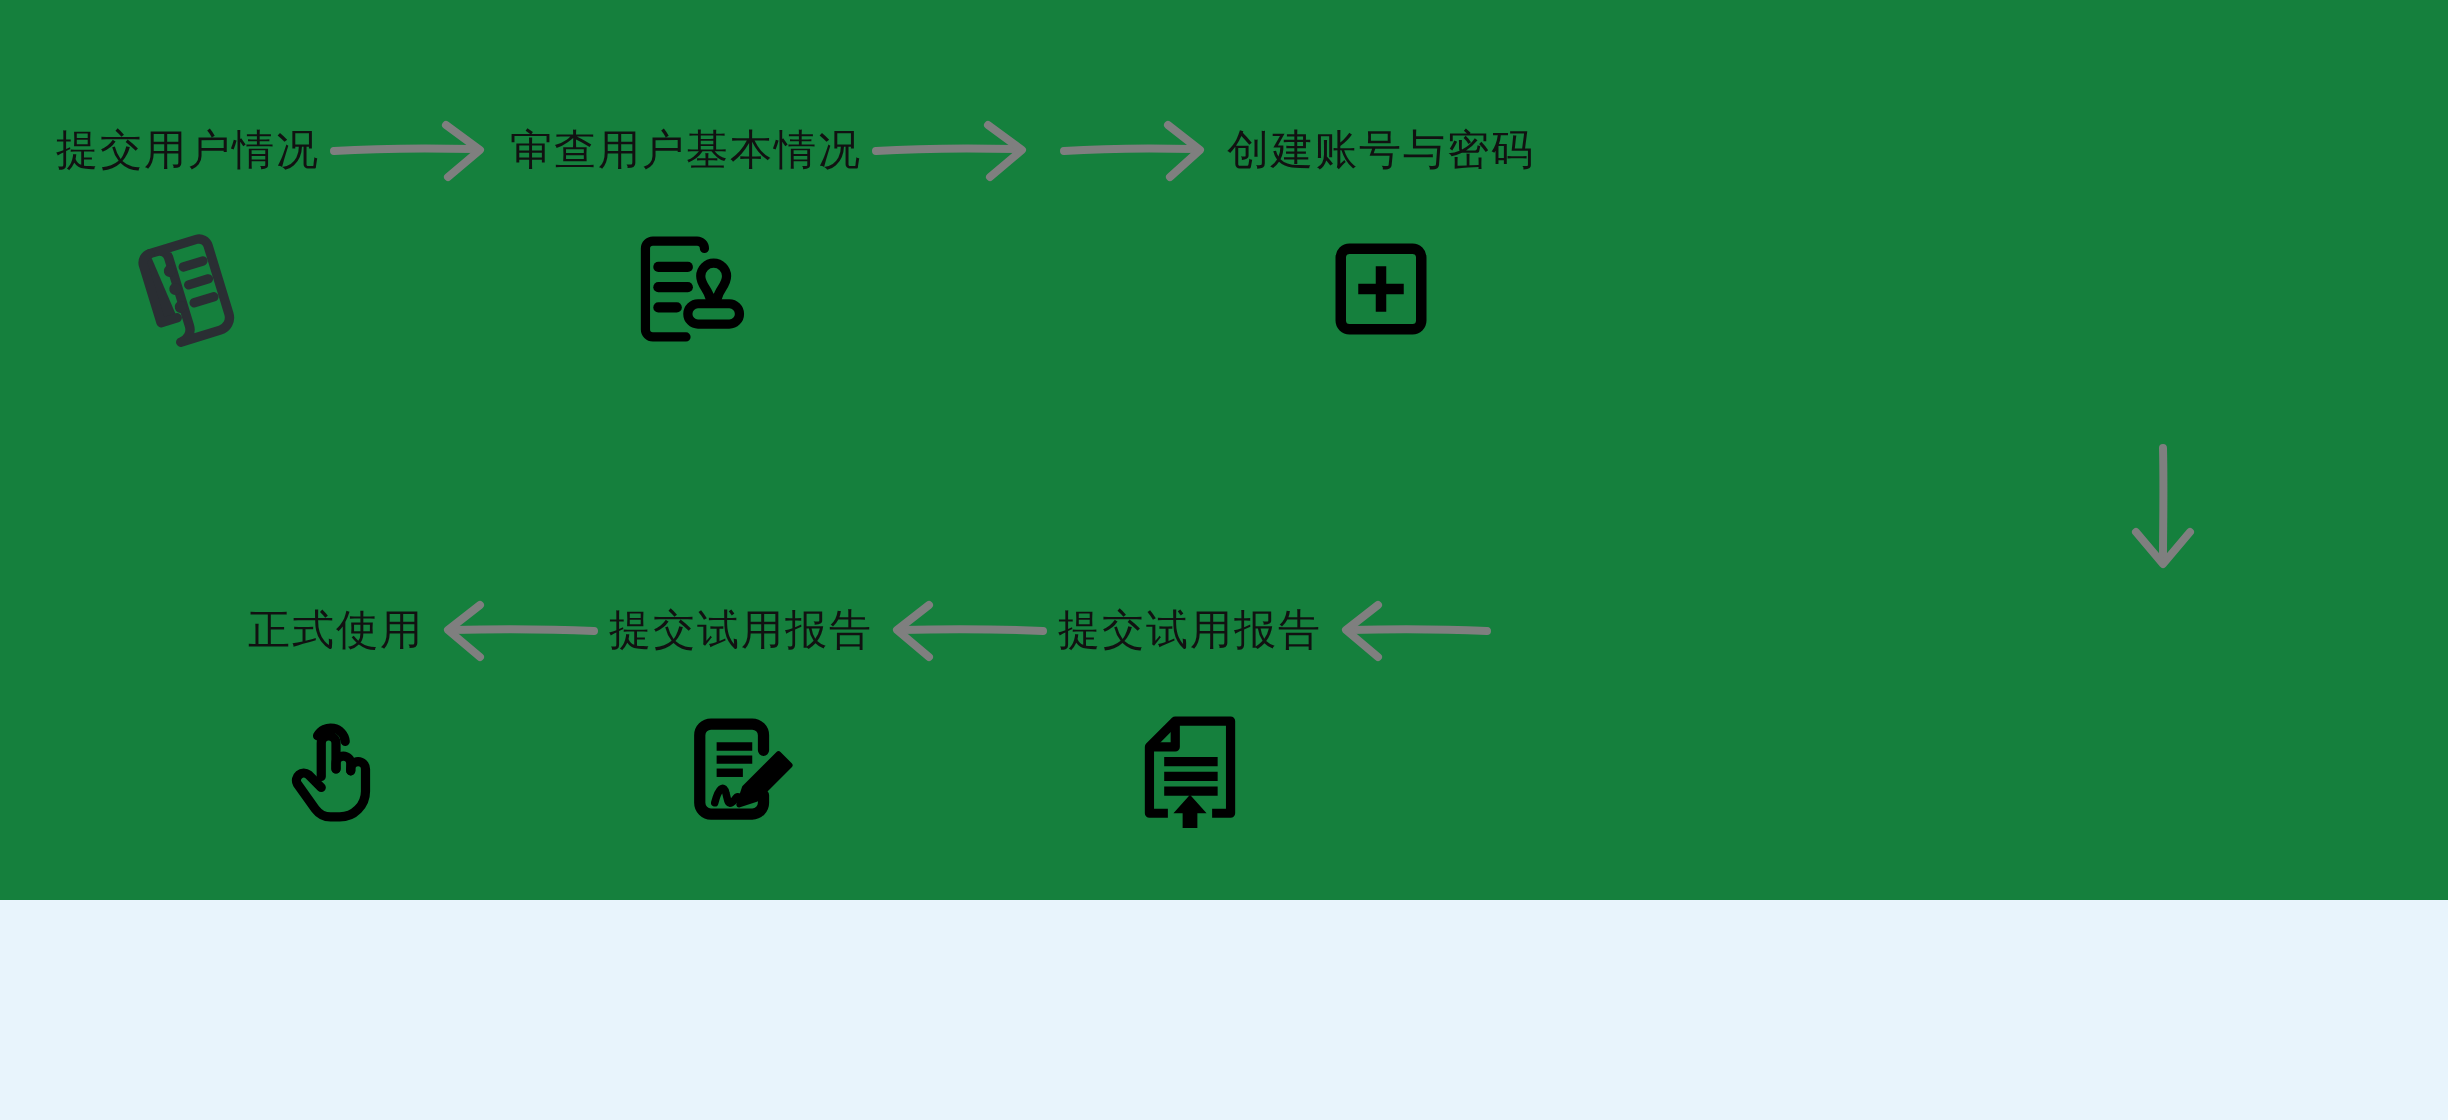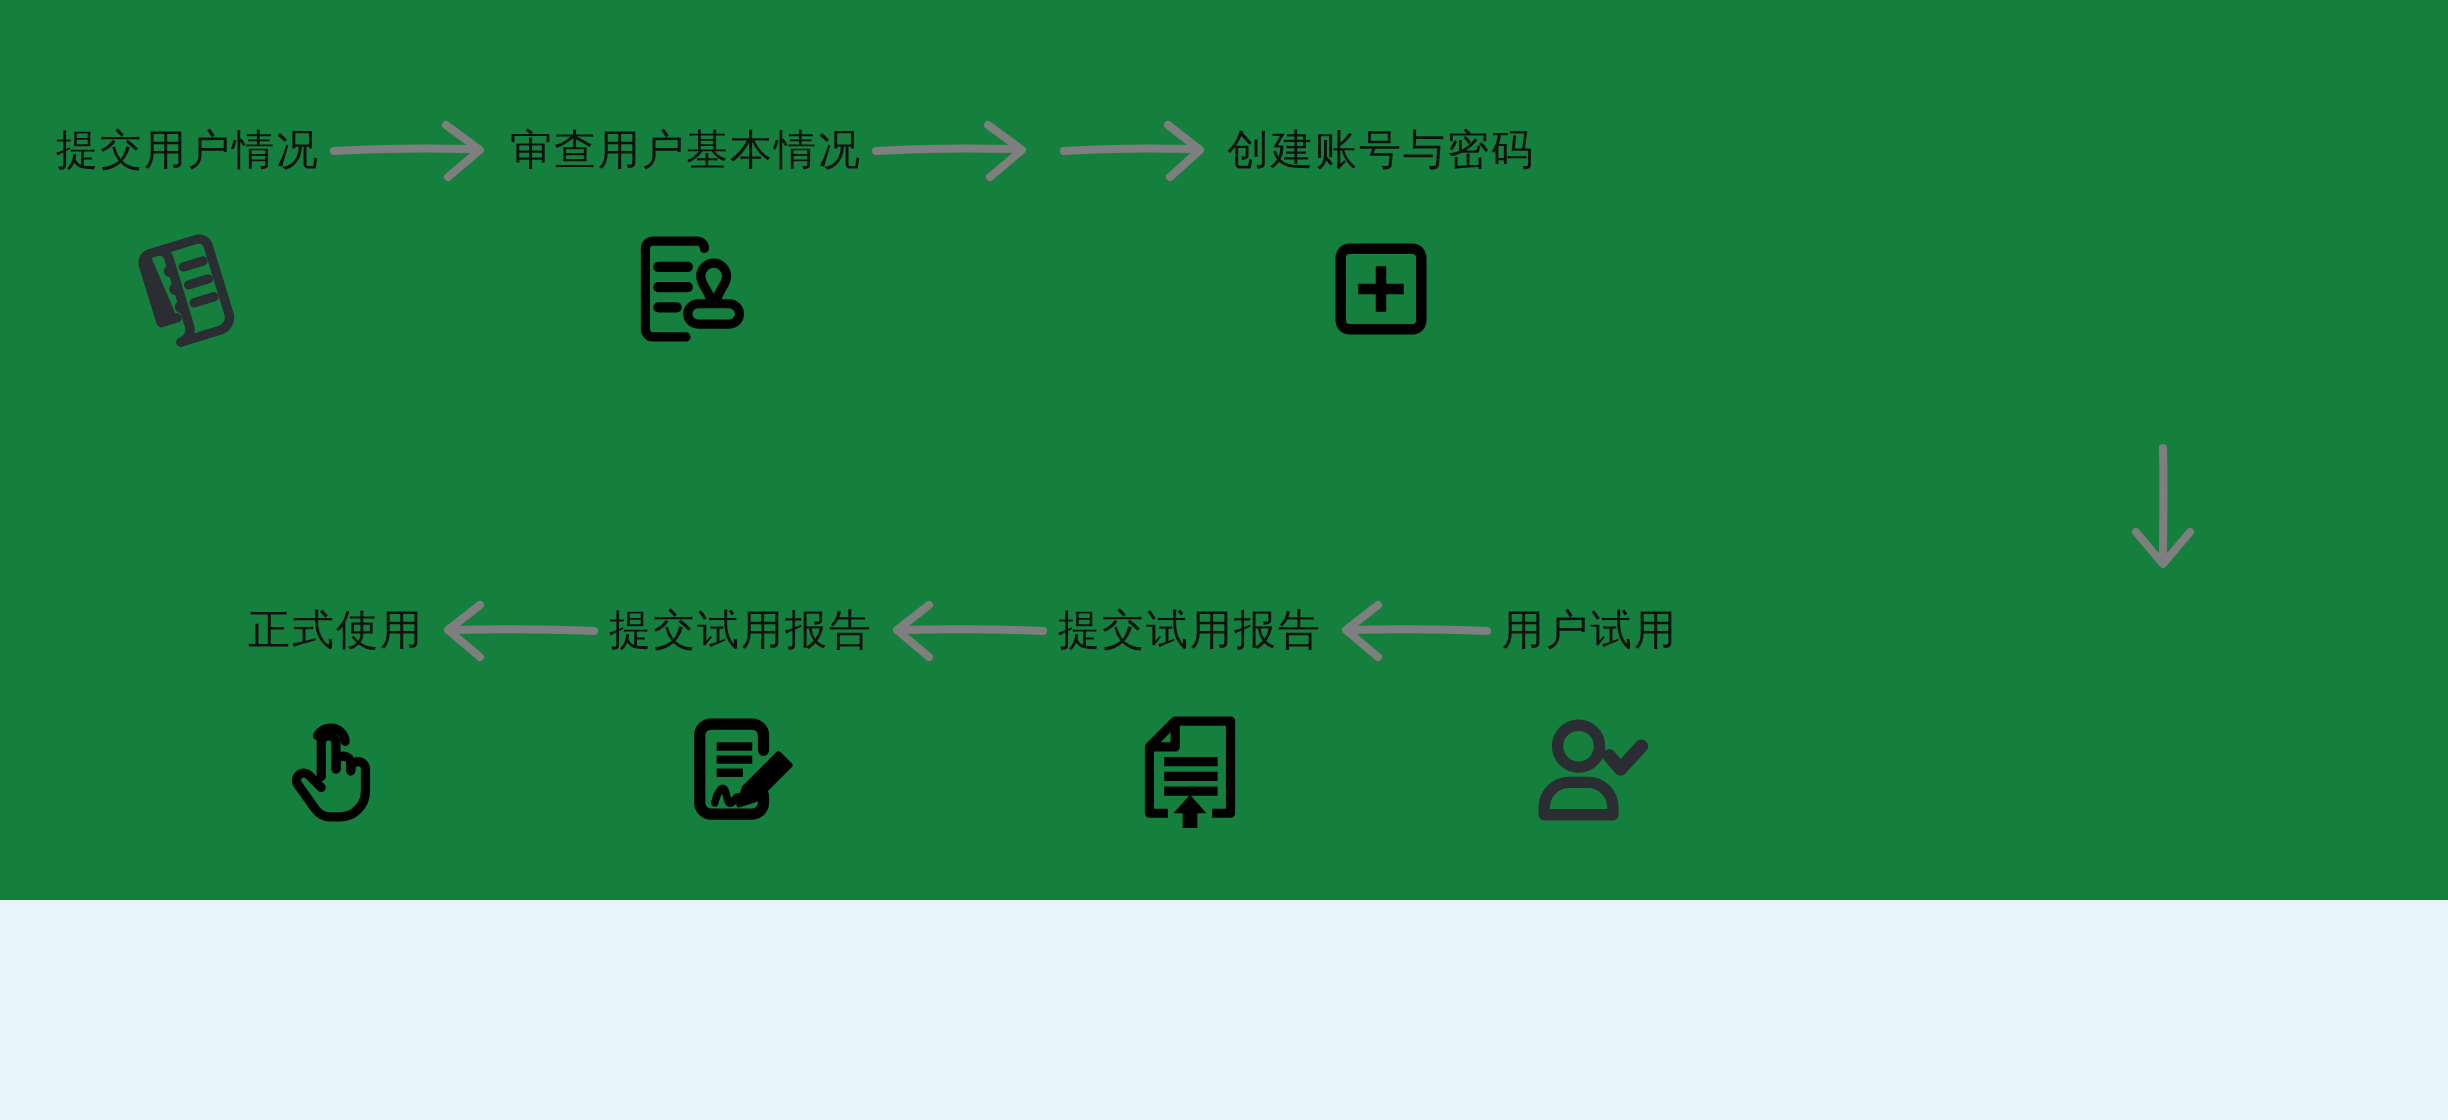--- a/index.html
+++ b/index.html
@@ -226,27 +226,17 @@
       </div>
     </div>
 
     <div class="h-arrow">
       <svg width="180" height="70" viewBox="0 0 180 70">
         <path d="M165 36 C120 34, 70 34, 28 35" fill="none" stroke="#7f7f7f" stroke-width="8" stroke-linecap="round"></path>
         <path d="M56 10 L24 35 L56 62" fill="none" stroke="#7f7f7f" stroke-width="8" stroke-linecap="round" stroke-linejoin="round"></path>
       </svg>
     </div>
 
-    <div class="node">
-      <div class="node-label">用户试用</div>
-      <div class="node-icon">
-        <svg width="122" height="122" viewBox="0 0 64 64" aria-hidden="true">
-          <circle cx="26" cy="20" r="11" fill="none" stroke="#2a2e33" stroke-width="6"></circle>
-          <path d="M8 56 v-4 a13 13 0 0 1 13 -13 h10 a13 13 0 0 1 13 13 v4 z" fill="none" stroke="#2a2e33" stroke-width="6" stroke-linejoin="round"></path>
-          <path d="M42 25 l6 7 11 -12" fill="none" stroke="#2a2e33" stroke-width="7" stroke-linecap="round" stroke-linejoin="round"></path>
-        </svg>
-      </div>
-    </div>
 
     <div class="sp" style="width:60px"></div>
   </div>
 
 </div>
 
 </body></html>

